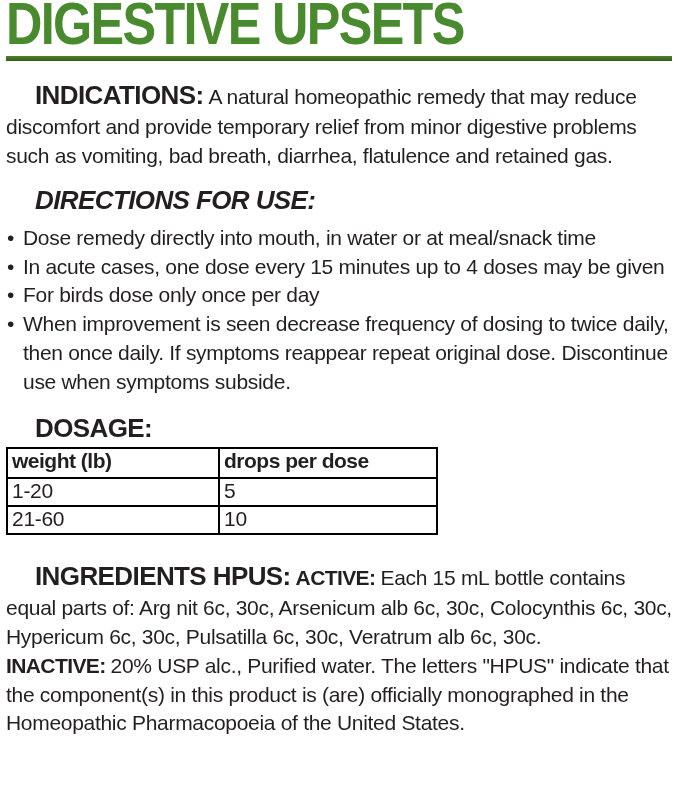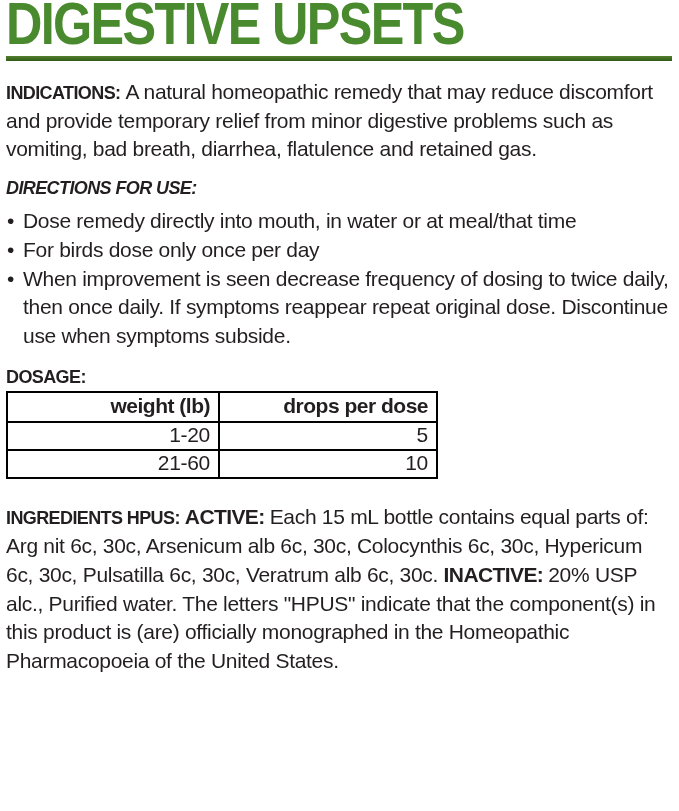--- a/index.html
+++ b/index.html
@@ -37,23 +37,24 @@
     font-size: 21px;
     line-height: 1.37;
     letter-spacing: -0.3px;
   }
   .inline-label {
     font-weight: bold;
     letter-spacing: -0.6px;
     padding-right: 5px;
   }
   .section-head {
-    font-size: 18px;
+    font-size: 26px;
     font-weight: bold;
     letter-spacing: -0.6px;
+    margin-left: 29px;
   }
   .indications { margin-top: 17px; }
 
   .directions-head { margin-top: 14px; font-style: italic; }
   .bullet-list {
     list-style: none;
     margin-top: 8px;
     font-size: 21px;
     line-height: 1.37;
     letter-spacing: -0.3px;
@@ -72,21 +73,21 @@
   
   .dosage-head { margin-top: 16px; }
   .dosage-table {
     border-collapse: collapse;
     margin-top: 3px;
     width: 430px;
     table-layout: fixed;
   }
   .dosage-table th, .dosage-table td {
     border: 2px solid #000;
-    text-align: right;
+    text-align: left;
     font-size: 21px;
     letter-spacing: -0.3px;
     padding: 0 8px 2px 4px;
     line-height: 1.15;
     height: 27px;
   }
   .dosage-table th {
     font-weight: bold;
     letter-spacing: -0.5px;
     height: 30px;
@@ -100,21 +101,22 @@
 </head>
 <body>
 
 <h1 class="title">DIGESTIVE UPSETS</h1>
 <hr class="green-rule">
 
 <p class="para indications"><span class="inline-label section-head">INDICATIONS:</span><span>A natural homeopathic remedy that may reduce discomfort and provide temporary relief from minor digestive problems such as vomiting, bad breath, diarrhea, flatulence and retained gas.</span></p>
 
 <h2 class="section-head directions-head">DIRECTIONS FOR USE:</h2>
 <ul class="bullet-list">
-  <li>Dose remedy directly into mouth, in water or at meal/that time</li>
+  <li>Dose remedy directly into mouth, in water or at meal/snack time</li>
+  <li>In acute cases, one dose every 15 minutes up to 4 doses may be given</li>
   <li>For birds dose only once per day</li>
   <li>When improvement is seen decrease frequency of dosing to twice daily, then once daily. If symptoms reappear repeat original dose. Discontinue use when symptoms subside.</li>
 </ul>
 
 <h2 class="section-head dosage-head">DOSAGE:</h2>
 <table class="dosage-table">
   <colgroup>
       <col class="c1">
       <col class="c2">
     </colgroup>

